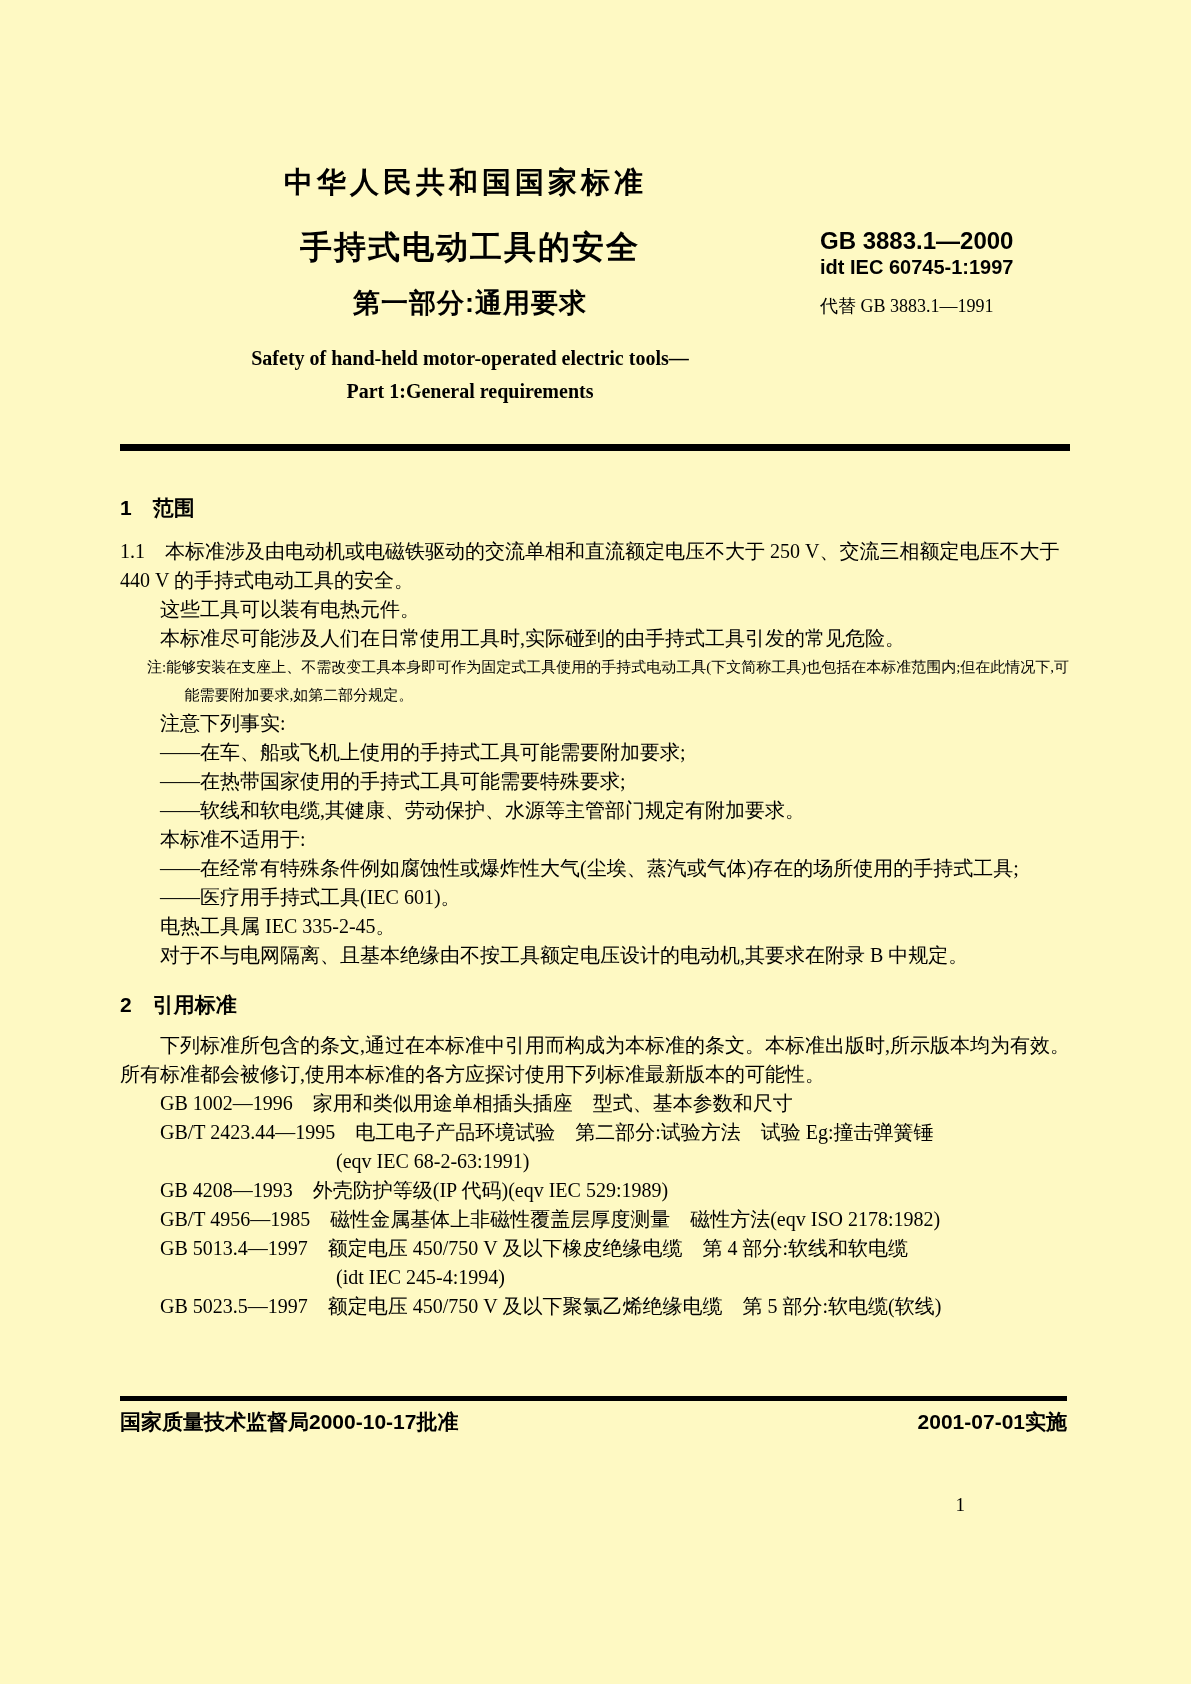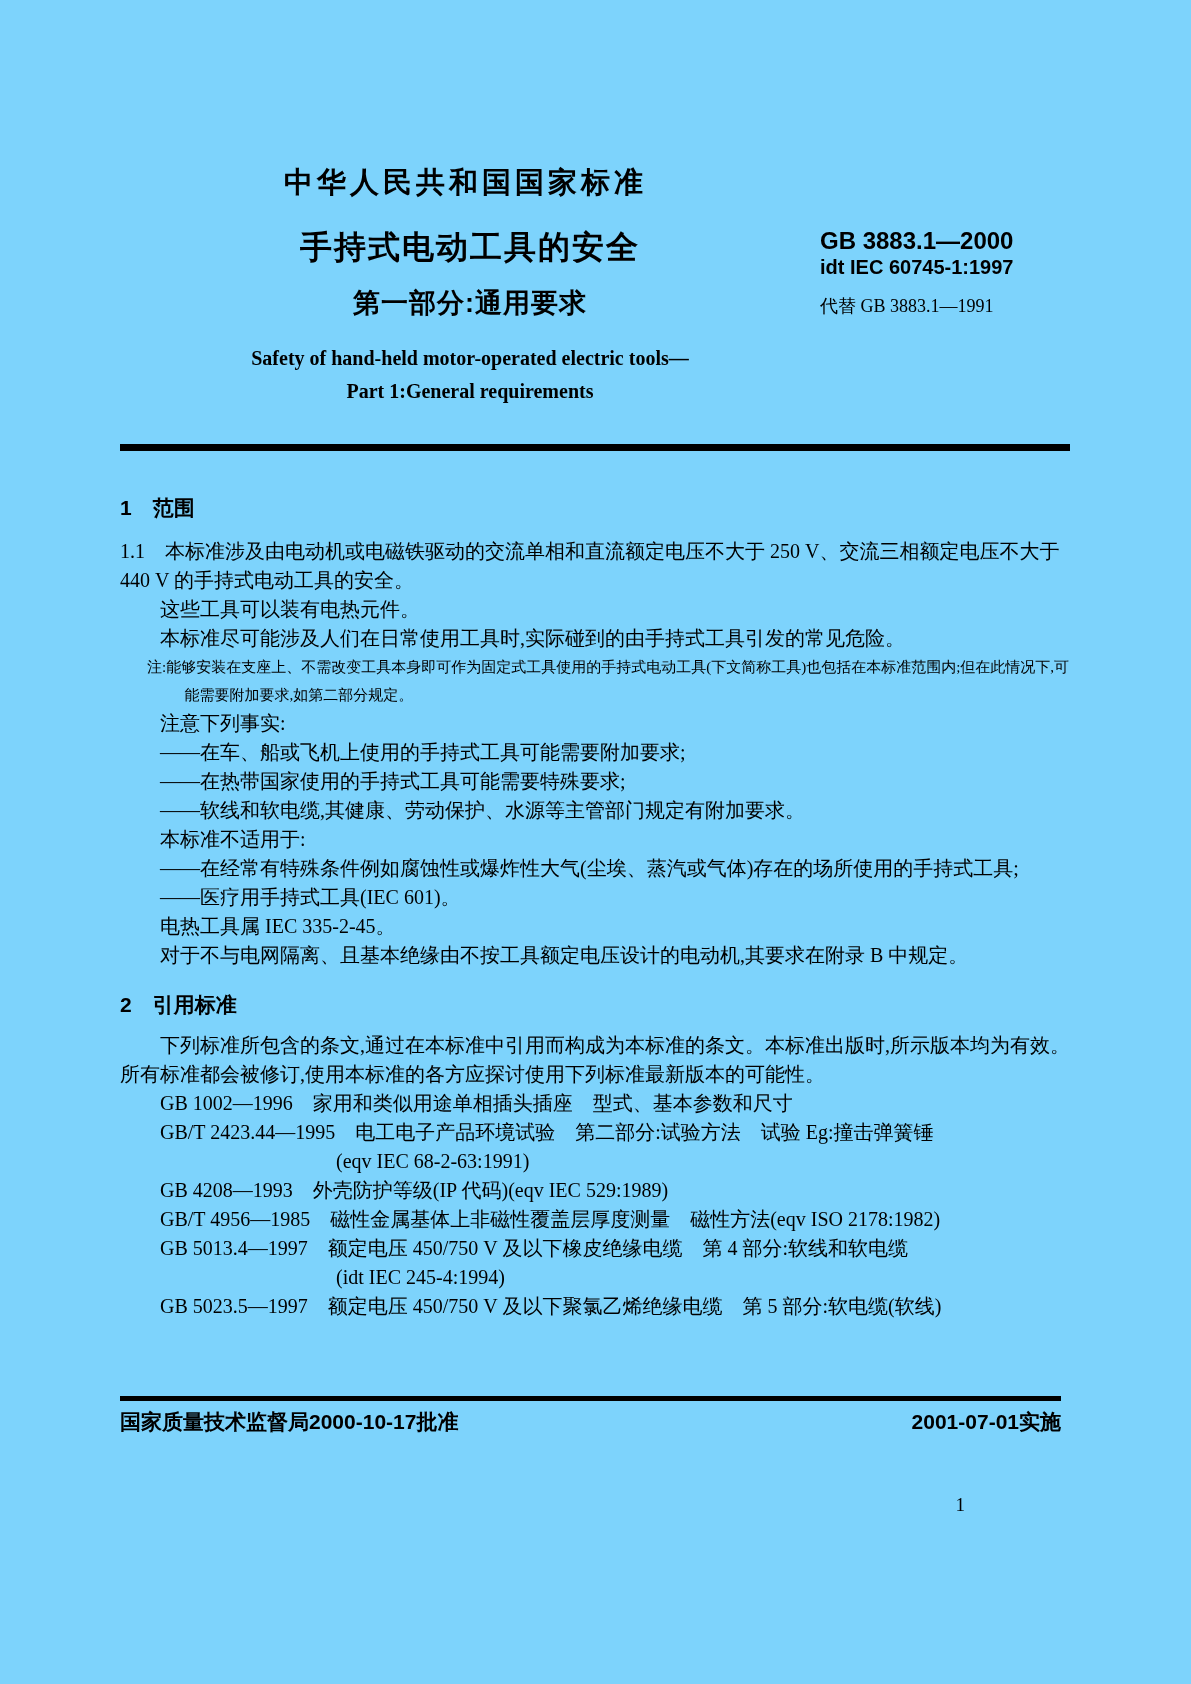--- a/index.html
+++ b/index.html
@@ -1,20 +1,20 @@
 <!DOCTYPE html>
 <html><head>
 <meta charset="utf-8">
 <style>
   html, body { margin: 0; padding: 0; background: #ffffff; }
   .page {
     position: relative;
     width: 1191px;
     height: 1684px;
-    background: #7dd3fc;
+    background: #fef9c3;
     color: #000000;
     box-sizing: border-box;
     padding: 168px 121px 0 120px;
     overflow: hidden;
     font-family: "Liberation Serif", serif;
   }
 
   
   .std-label {
     font-family: "Liberation Sans", sans-serif;
@@ -77,21 +77,21 @@
   .p-note {
     font-size: 15px;
     line-height: 28px;
     padding-left: 4.3em;
     text-indent: -2.5em;
   }
   .ref-item { font-size: 20px; line-height: 29px; padding-left: 2em; }
   .ref-cont { font-size: 20px; line-height: 29px; padding-left: 10.8em; }
 
   
-  .footer { position: absolute; left: 120px; right: 130px; top: 1396px; }
+  .footer { position: absolute; left: 120px; right: 124px; top: 1396px; }
   .footer-rule { height: 5px; background: #000000; }
   .footer-row {
     display: flex;
     justify-content: space-between;
     margin-top: 7px;
     font-family: "Liberation Sans", sans-serif;
     font-weight: bold;
     font-size: 21px;
   }
   .page-num {

